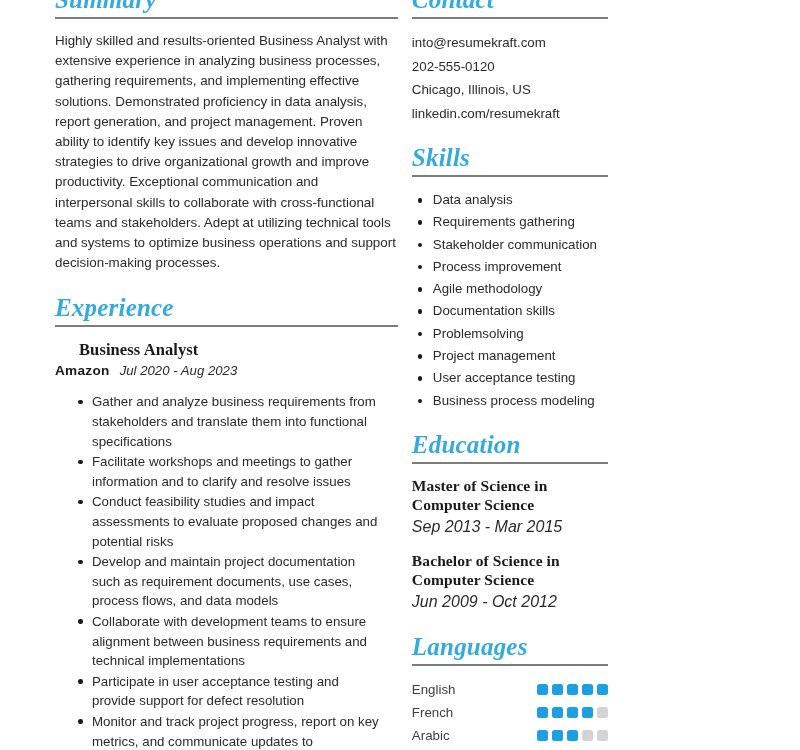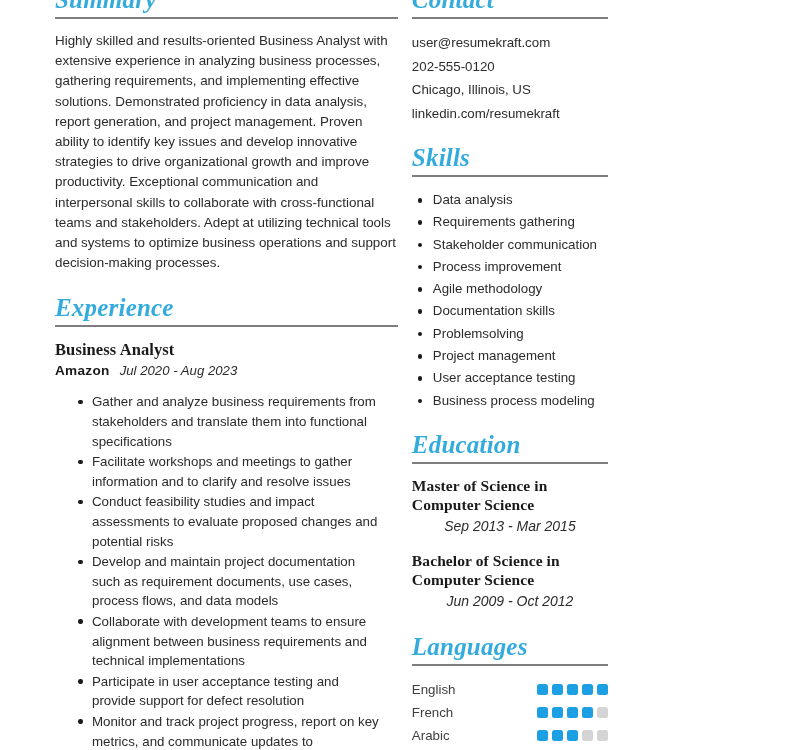--- a/index.html
+++ b/index.html
@@ -81,20 +81,21 @@
   
   .entry { margin-bottom: 0; }
 
   .job-title {
     font-family: "Liberation Serif", "DejaVu Serif", serif;
     font-weight: bold;
     font-size: 16.5px;
     line-height: 21px;
     color: #1a1a1a;
     letter-spacing: 0.1px;
+    margin-left: 24px;
   }
 
   .job-meta {
     display: flex;
     align-items: flex-end;
     gap: 10px;
     margin-top: 1px;
     margin-bottom: 3px;
   }
 
@@ -180,25 +181,24 @@
     font-weight: bold;
     font-size: 15.5px;
     line-height: 19px;
     color: #1a1a1a;
     letter-spacing: 0.1px;
   }
 
   .edu-dates {
     font-family: "Liberation Sans", sans-serif;
     font-style: italic;
-    font-size: 14px;
+    font-size: 16px;
     line-height: 21px;
     color: #2b2b2b;
     margin-top: 2px;
-    text-align: center;
   }
 
   
   .lang-row {
     display: flex;
     align-items: center;
     justify-content: space-between;
     height: 23px;
   }
 
@@ -278,21 +278,21 @@
       </div>
 
     </div>
   </div>
 
   <div class="col-right">
 
     <div class="section">
       <div class="section-head clipped">Contact</div>
       <div class="rule"></div>
-      <div class="contact-line">user@resumekraft.com</div>
+      <div class="contact-line">into@resumekraft.com</div>
       <div class="contact-line">202-555-0120</div>
       <div class="contact-line">Chicago, Illinois, US</div>
       <div class="contact-line">linkedin.com/resumekraft</div>
     </div>
 
     <div class="spacer-20"></div>
 
     <div class="section">
       <div class="section-head">Skills</div>
       <div class="rule"></div>

